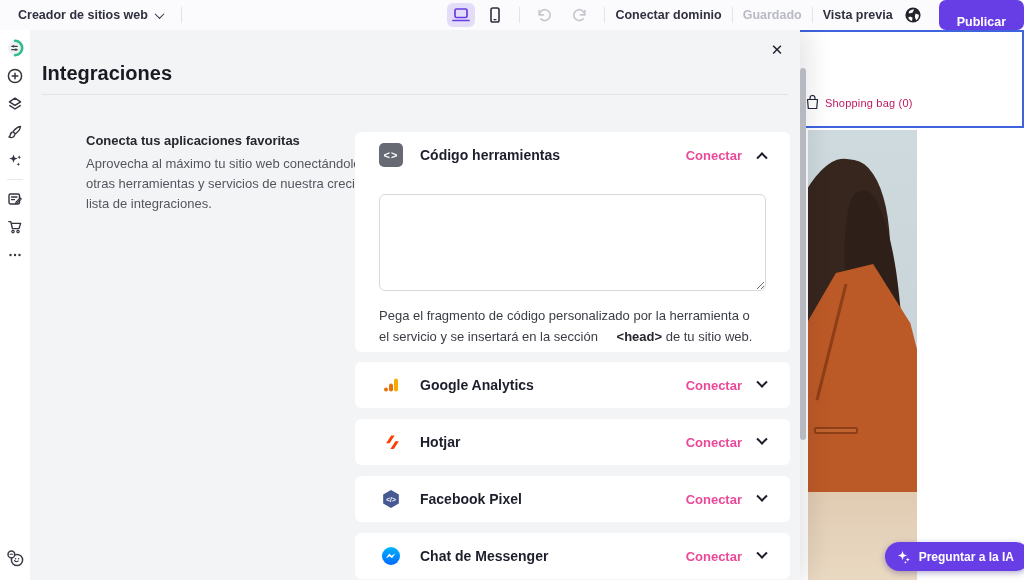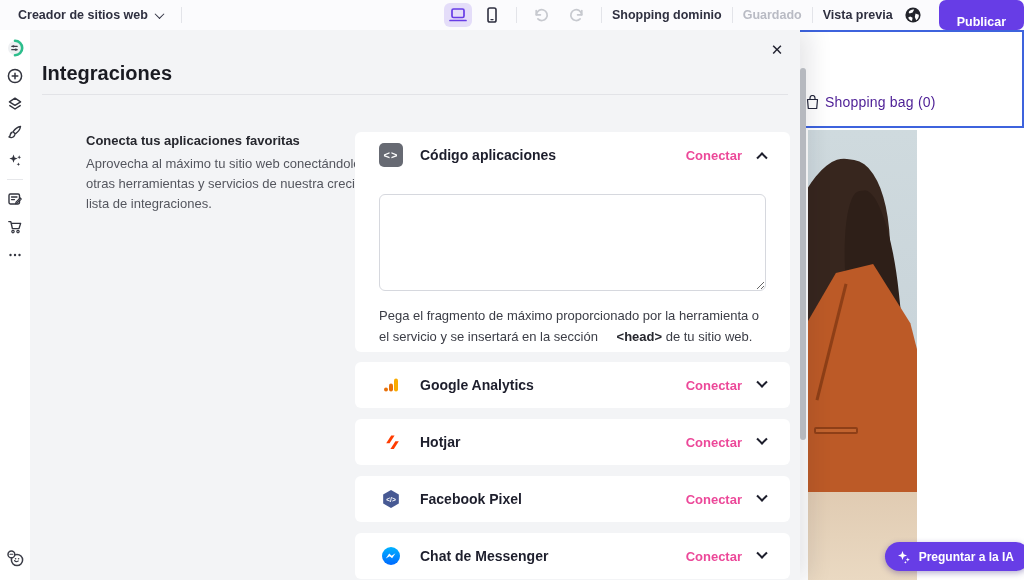--- a/index.html
+++ b/index.html
@@ -40,21 +40,21 @@
   .side-div { width:16px; height:1px; background:#e6e7ea; margin:5px 0; }
   .side-bottom { margin-top:auto; margin-bottom:8px; }
 
   
   .site-preview { position:absolute; left:800px; top:30px; width:224px; height:550px; background:#ffffff; z-index:1; }
   .site-header {
     position:absolute; left:0; top:0; width:224px; height:98px; background:#ffffff;
     border-top:2px solid #3d63dd; border-bottom:2px solid #3d63dd; border-right:2px solid #3d63dd;
   }
   .bag-row { position:absolute; left:6px; bottom:16px; display:flex; align-items:center; gap:6px; }
-  .bag-label { font-size:14px; color:#4c1d95; letter-spacing:.2px; }
+  .bag-label { font-size:11px; color:#be185d; letter-spacing:.2px; }
   .hero-image { position:absolute; left:8px; top:100px; width:109px; height:450px; overflow:hidden;
     background:linear-gradient(180deg,#cfdade 0%,#c8d3d9 60%,#b3bec6 72%,#aab3b8 76%,#e0cbb2 80%,#ead9c2 100%); }
   .hair { position:absolute; left:-34px; top:28px; width:112px; height:290px; background:#37261e;
     border-radius:48% 52% 55% 45%; transform:rotate(9deg); }
   .hair2 { position:absolute; left:40px; top:60px; width:52px; height:230px; background:#2e1f18;
     border-radius:50% 50% 40% 60%; transform:rotate(-6deg); }
   .jacket { position:absolute; left:-12px; bottom:88px; width:133px; height:228px; background:#bc5a27;
     clip-path:polygon(0 34%, 30% 4%, 58% 0, 86% 26%, 100% 58%, 100% 100%, 0 100%); }
   .lapel { position:absolute; left:34px; top:18px; width:3px; height:120px; background:#8e3f17; transform:rotate(14deg); }
   .pocket { position:absolute; left:18px; bottom:58px; width:44px; height:7px; border:2px solid #8e3f17; border-radius:2px; background:#c2642f; }
@@ -141,21 +141,21 @@
     </span>
     <span class="iconbtn" style="margin-left:8px">
       <svg width="18" height="18" viewBox="0 0 18 18">
         <g transform="scale(-1,1) translate(-18,0)">
           <path d="M4.2 4.6v4.2h4.2" fill="none" stroke="#c7c9cf" stroke-width="1.7" stroke-linecap="round" stroke-linejoin="round"></path>
           <path d="M4.4 8.6a5.4 5.4 0 1 1 1.5 4.3" fill="none" stroke="#c7c9cf" stroke-width="1.7" stroke-linecap="round"></path>
         </g>
       </svg>
     </span>
     <span class="vdiv"></span>
-    <span class="txtbtn">Shopping dominio</span>
+    <span class="txtbtn">Conectar dominio</span>
     <span class="vdiv"></span>
     <span class="txtbtn disabled">Guardado</span>
     <span class="vdiv"></span>
     <span class="txtbtn">Vista previa</span>
     <span class="iconbtn" style="margin-left:6px">
       <svg width="18" height="18" viewBox="0 0 18 18">
         <circle cx="9" cy="9" r="7.6" fill="#23242b"></circle>
         <path d="M4.6 6.2c1.1-2 3.4-3.1 5.6-2.6L8.6 6.4 5.6 7.6z M11.5 7.5l3.3 1.2c.3 2.2-.8 4.4-2.6 5.6l-1.4-3.2z M6.2 10.5l2.4 1.2-.6 3.3c-1.8-.5-3.2-1.9-3.8-3.6z" fill="#fff"></path>
       </svg>
     </span>
@@ -262,26 +262,26 @@
     <p>Aprovecha al máximo tu sitio web conectándolo a otras herramientas y servicios de nuestra creciente lista de integraciones.</p>
   </div>
 
   <div class="cards">
 
     <div class="card expanded">
       <div class="card-row">
         <span class="app-icon">
           <span class="code-tile">&lt;&gt;</span>
         </span>
-        <span class="card-title">Código aplicaciones</span>
+        <span class="card-title">Código herramientas</span>
         <span class="connect">Conectar</span>
         <span class="chev2 up"></span>
       </div>
       <textarea class="code-area" aria-label="Código personalizado" style=""></textarea>
-      <p class="code-hint"><span>Pega el fragmento de máximo proporcionado por la herramienta o el servicio y se insertará en la sección </span><b>&lt;head&gt;</b><span> de tu sitio web.</span></p>
+      <p class="code-hint"><span>Pega el fragmento de código personalizado por la herramienta o el servicio y se insertará en la sección </span><b>&lt;head&gt;</b><span> de tu sitio web.</span></p>
     </div>
 
     <div class="card row2">
       <div class="card-row">
         <span class="app-icon">
           <svg width="18" height="18" viewBox="0 0 18 18">
             <rect x="12" y="2.5" width="4" height="13" rx="2" fill="#f9ab00"></rect>
             <rect x="7" y="7.5" width="4" height="8" rx="2" fill="#e8710a"></rect>
             <circle cx="4" cy="13.5" r="2" fill="#e8710a"></circle>
           </svg>

